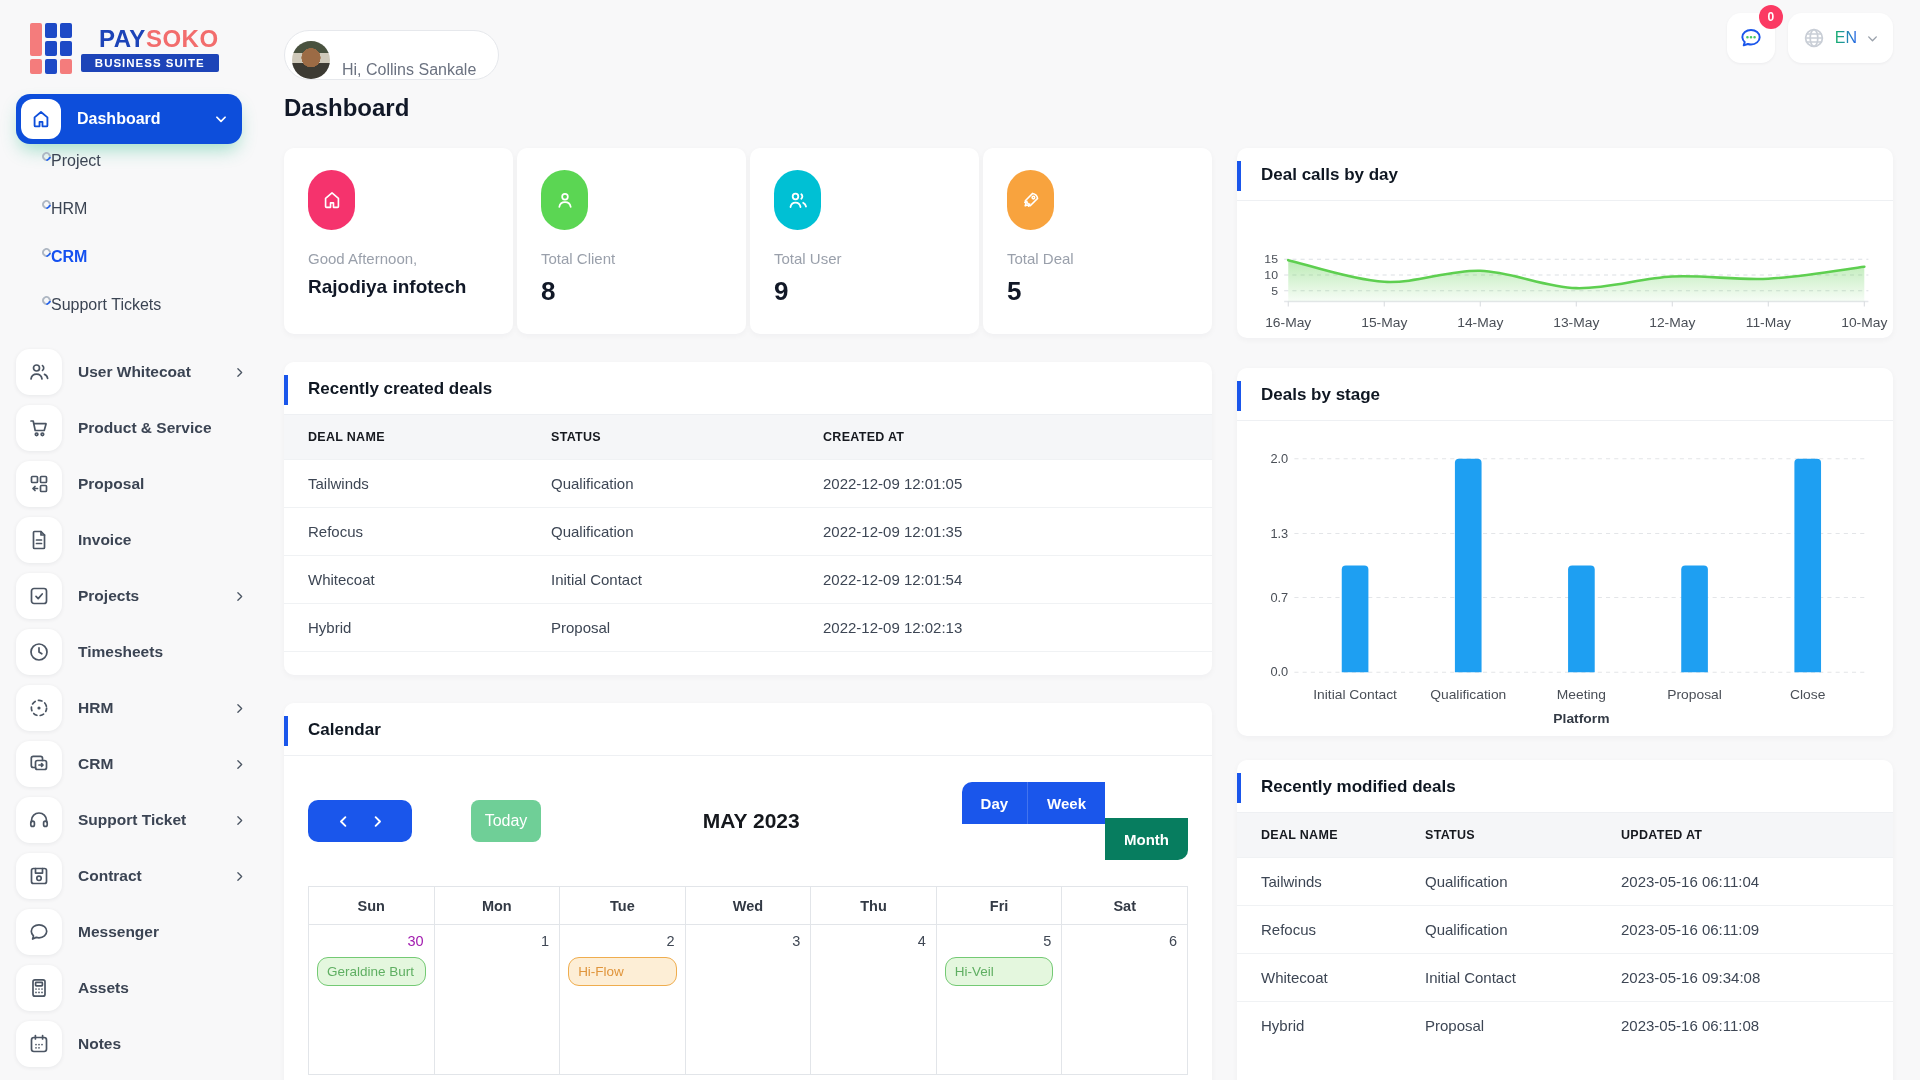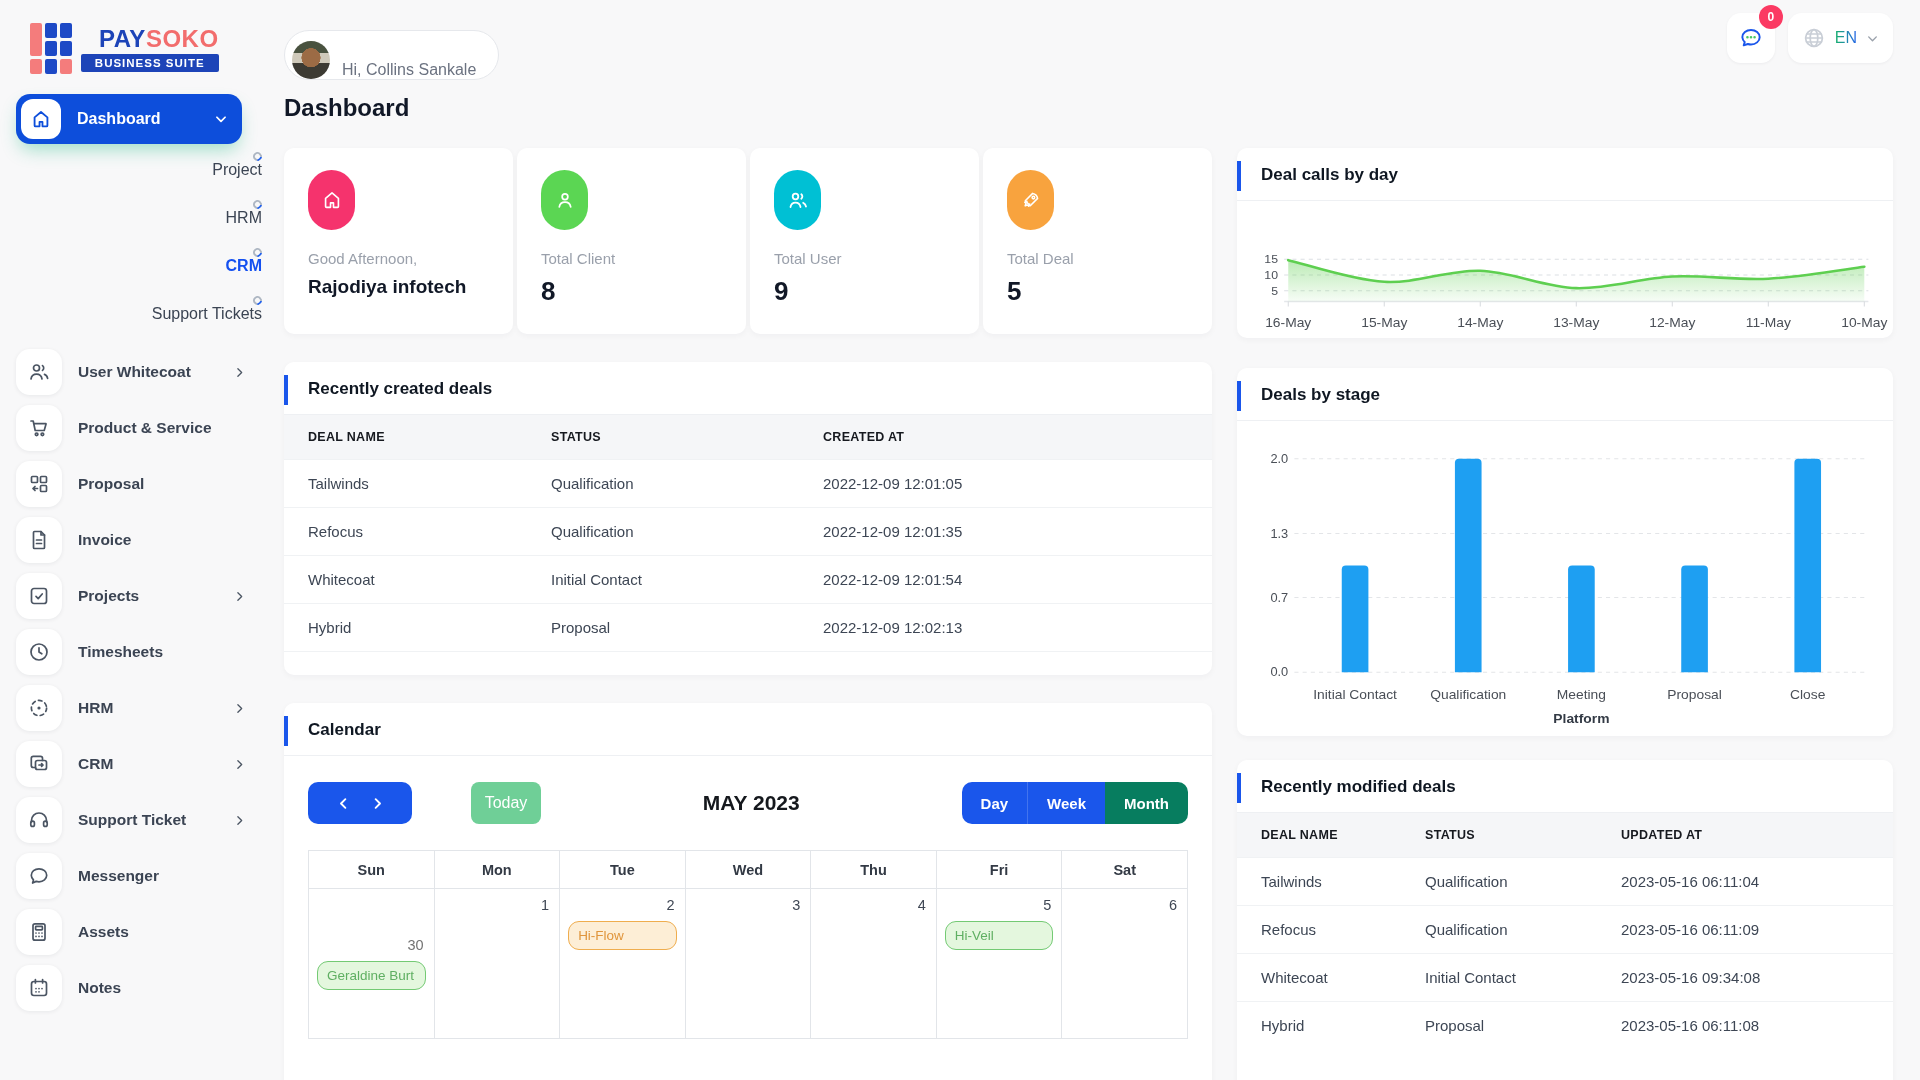--- a/index.html
+++ b/index.html
@@ -18,21 +18,21 @@
   .logo-brand .pay { color:#1d44b8; }
   .logo-brand .soko { color:#f26d6d; }
   .logo-suite { margin-top:3px; background:#1d44b8; color:#fff; font-size:11.5px; font-weight:800; letter-spacing:1px; padding:3px 7px; border-radius:2px; text-align:center; }
 
   .dash-pill { margin-top:16px; width:226px; height:50px; background:#0d4edb; border-radius:14px; display:flex; align-items:center; padding:0 14px 0 5px; box-shadow:0 9px 18px -4px rgba(43,188,138,.45); cursor:pointer; }
   .dash-pill .iconbox { width:40px; height:40px; background:#fff; border-radius:12px; display:flex; align-items:center; justify-content:center; color:#0d4edb; }
   .dash-pill .lbl { flex:1; margin-left:16px; color:#fff; font-size:16px; font-weight:700; }
   .dash-pill svg.chev { color:#fff; }
 
   .subnav { margin:8px 0 0 0; }
-  .subitem { height:48px; display:flex; align-items:flex-end; padding-left:26px; cursor:pointer;flex-direction:column; }
+  .subitem { height:48px; display:flex; align-items:flex-start; padding-left:26px; cursor:pointer; }
   .subdot { width:9px; height:9px; border-radius:50%; border:2.5px solid #aeb7c3; border-bottom-color:#2563eb; transform:rotate(-40deg); }
   .subitem .txt { font-size:16px; color:#3b4453; }
   .subitem.active .txt { color:#1450f0; font-weight:700; }
 
   .navitem { height:56px; display:flex; align-items:center; padding:0 16px 0 0; gap:16px; cursor:pointer; }
   .navitem .iconbox { width:46px; height:46px; background:#fff; border-radius:14px; box-shadow:0 1px 4px rgba(16,24,40,.07); display:flex; align-items:center; justify-content:center; color:#4b5563; }
   .navitem .txt { flex:1; font-size:15.5px; font-weight:600; color:#3b4453; }
   .navitem svg.chev { color:#4b5563; }
 
   svg.ic { display:block; }
@@ -79,27 +79,27 @@
 
   
   .cal-toolbar { display:flex; align-items:center; margin:26px 24px 0; }
   .cal-left { display:flex; align-items:center; gap:15px; flex:0 0 auto; }
   .nav-btn { width:104px; height:42px; background:#1a56eb; border:none; border-radius:10px; color:#fff; display:flex; align-items:center; justify-content:space-around; padding:0 18px; cursor:pointer; }
   .today-btn { height:42px; width:70px; background:#6fcf97; border:none; border-radius:8px; color:#fff; font-size:16px; font-family:inherit; cursor:pointer;margin-left:44px; }
   .cal-title { flex:1; text-align:center; font-size:21px; font-weight:700; color:#15181d; }
   .view-group { display:flex; border-radius:10px; overflow:hidden; flex:0 0 auto; }
   .view-btn { height:42px; border:none; color:#fff; font-size:15px; font-weight:600; font-family:inherit; background:#1a56eb; padding:0 19px; cursor:pointer; }
   .view-btn + .view-btn { border-left:1px solid rgba(255,255,255,.18); }
-  .view-btn.active { background:#077d5f; border-left:none; }
+  .view-btn.active { background:#077d5f; border-left:none;margin-top:36px; }
 
   table.calgrid { width:calc(100% - 48px); margin:26px 24px 0; border-collapse:collapse; table-layout:fixed; }
   table.calgrid th { border:1px solid #e2e5e9; height:38px; font-size:14.5px; font-weight:700; color:#333a45; background:#fff; }
   table.calgrid td { border:1px solid #e2e5e9; height:150px; vertical-align:top; }
   .cal-num { text-align:right; padding:8px 10px 4px; font-size:14.5px; color:#3f4754; }
-  .cal-num.muted { color:#737373;margin-top:40px; }
+  .cal-num.muted { color:#a21caf; }
   .cal-event { margin:4px 8px 8px; padding:6px 9px; border-radius:11px; font-size:13.5px; border:1px solid; cursor:pointer; overflow:hidden; white-space:nowrap; }
   .ev-green { background:#e4f7de; border-color:#74ca74; color:#5faf62; }
   .ev-orange { background:#fdeed6; border-color:#efad4e; color:#e0953c; }
 
   
   .line-svg { display:block; width:100%; height:136px; margin-top:1px; }
   .bar-svg { display:block; width:100%; height:298px; margin-top:8px; }
 
   .mt28 { margin-top:28px; }
   .mt30 { margin-top:30px; }
@@ -251,20 +251,33 @@
     </div>
     <div class="navitem">
       <span class="iconbox">
           <svg class="ic" width="24" height="24" viewBox="0 0 24 24" fill="none" stroke="currentColor" stroke-width="1.7" stroke-linecap="round" stroke-linejoin="round">
             <path d="M4.5 14v-1.5a7.5 7.5 0 0 1 15 0V14"></path>
             <rect x="3.8" y="13.2" width="3.6" height="5.2" rx="1.7"></rect>
             <rect x="16.6" y="13.2" width="3.6" height="5.2" rx="1.7"></rect>
           </svg>
         </span>
       <span class="txt">Support Ticket</span>
+      <svg class="chev" width="13" height="13" viewBox="0 0 24 24" fill="none" stroke="currentColor" stroke-width="2.4" stroke-linecap="round" stroke-linejoin="round">
+          <polyline points="9 5 16 12 9 19"></polyline>
+        </svg>
+    </div>
+    <div class="navitem">
+      <span class="iconbox">
+          <svg class="ic" width="24" height="24" viewBox="0 0 24 24" fill="none" stroke="currentColor" stroke-width="1.7" stroke-linecap="round" stroke-linejoin="round">
+            <rect x="4.5" y="4.5" width="15" height="15" rx="2"></rect>
+            <path d="M8.5 4.5v4.6h7V4.5"></path>
+            <circle cx="12" cy="14.3" r="2.2"></circle>
+          </svg>
+        </span>
+      <span class="txt">Contract</span>
       <svg class="chev" width="13" height="13" viewBox="0 0 24 24" fill="none" stroke="currentColor" stroke-width="2.4" stroke-linecap="round" stroke-linejoin="round">
           <polyline points="9 5 16 12 9 19"></polyline>
         </svg>
     </div>
     <div class="navitem">
       <span class="iconbox">
           <svg class="ic" width="24" height="24" viewBox="0 0 24 24" fill="none" stroke="currentColor" stroke-width="1.7" stroke-linecap="round" stroke-linejoin="round">
             <path d="M12 4.8c4.3 0 7.7 2.9 7.7 6.5S16.3 17.8 12 17.8c-1 0-1.9-.14-2.8-.42L5.6 19l.9-3a6.2 6.2 0 0 1-2.2-4.7c0-3.6 3.4-6.5 7.7-6.5z"></path>
           </svg>
         </span>

